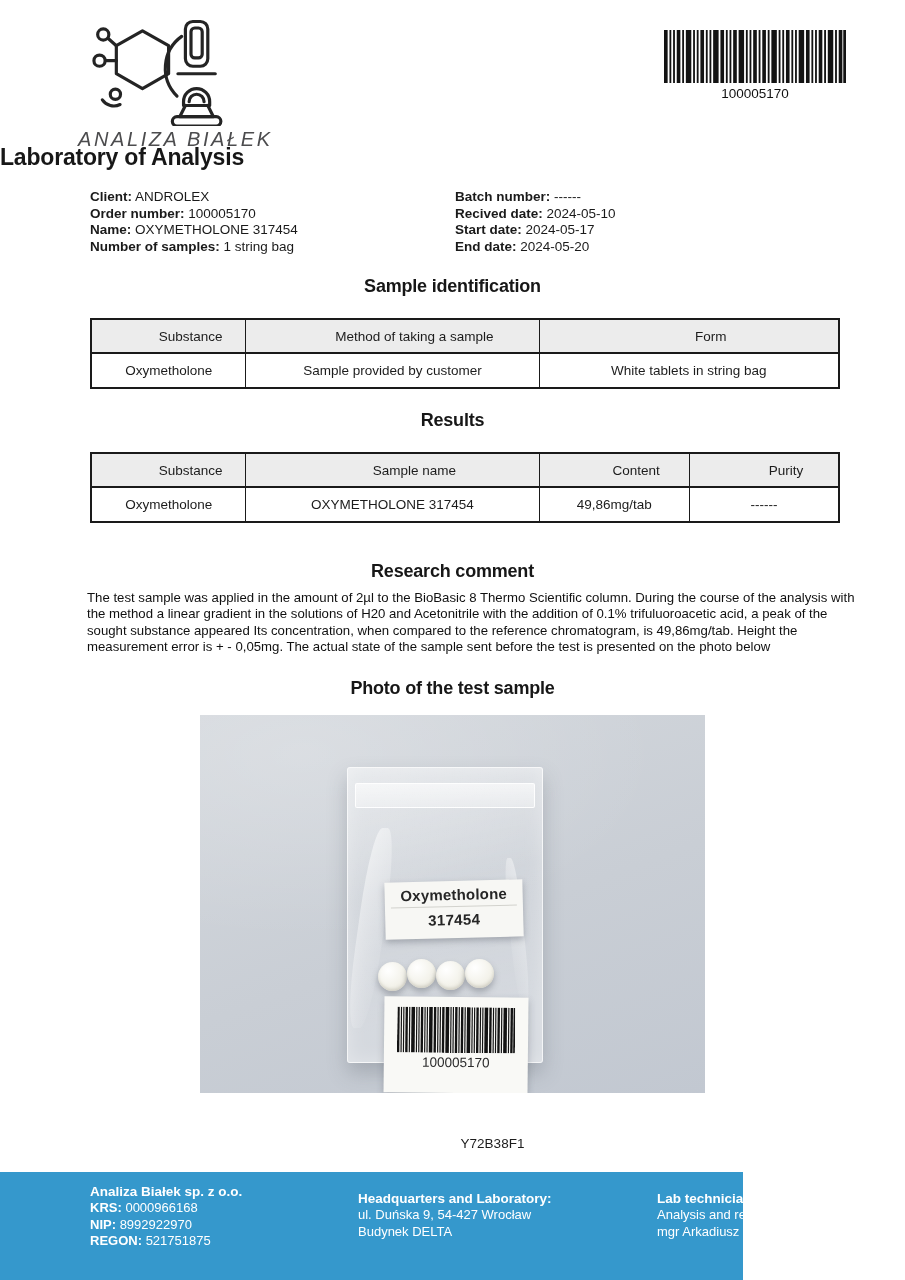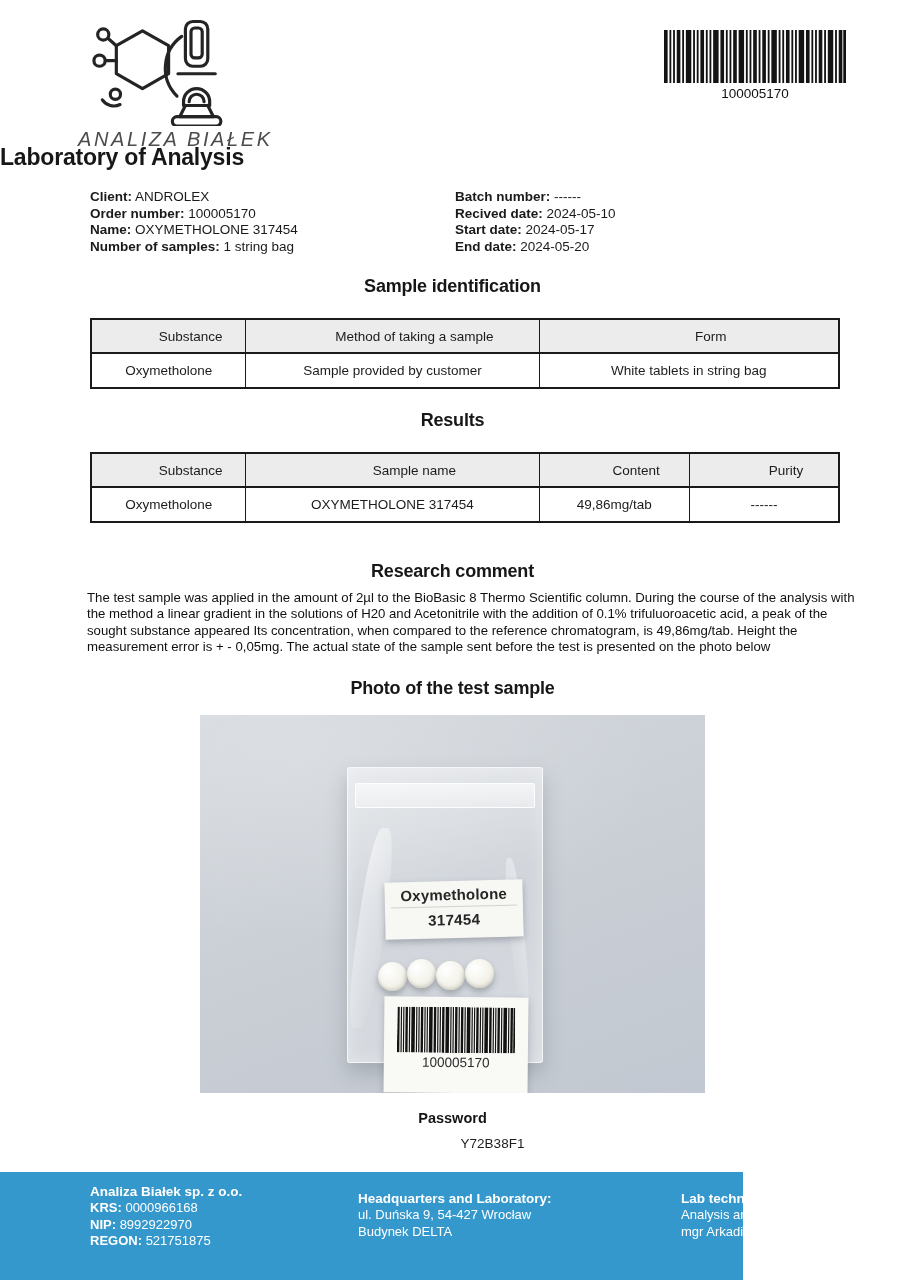--- a/index.html
+++ b/index.html
@@ -85,21 +85,21 @@
   .password-v { position:absolute; top:1136px; left:0; width:100%; text-align:center;
                 font-size:13.5px; color:#1c1c1c;margin-left:40px; }
 
   
   .footer { position:absolute; left:0; top:1172px; width:743px; height:108px; background:#3598cc; color:#ffffff; }
   .f-col { position:absolute; font-size:13px; line-height:16.4px; white-space:nowrap; }
   .f-col .f-head { font-size:13.5px; font-weight:bold; }
   .f-col b { font-weight:bold; }
   .f-c1 { left:90px;  top:12px; }
   .f-c2 { left:358px; top:19px; }
-  .f-c3 { left:657px; top:19px;margin-left:24px; }
+  .f-c3 { left:657px; top:19px; }
 </style>
 </head>
 <body>
 
 <svg width="0" height="0" style="position:absolute">
   <defs>
     <symbol id="bc-sym" viewBox="0 0 100 40" preserveAspectRatio="none">
       <g fill="#131313">
         <rect x="0" y="0" width="2" height="40"></rect>
           <rect x="3" y="0" width="1" height="40"></rect>
@@ -259,21 +259,20 @@
     <div class="tablet" style="left:236px; top:246px"></div>
     <div class="tablet" style="left:265px; top:244px"></div>
     <div class="bc-card">
       <svg>
           <use href="#bc-sym" width="100%" height="100%"></use>
         </svg>
       <div class="bc-num">100005170</div>
     </div>
   </div>
 
-  <div class="password-h">Password</div>
   <div class="password-v">Y72B38F1</div>
 
   <div class="footer">
     <div class="f-col f-c1">
       <div class="f-head">Analiza Białek sp. z o.o.</div>
       <div><b>KRS:</b> <span>0000966168</span></div>
       <div><b>NIP:</b> <span>8992922970</span></div>
       <div><b>REGON:</b> <span>521751875</span></div>
     </div>
     <div class="f-col f-c2">

